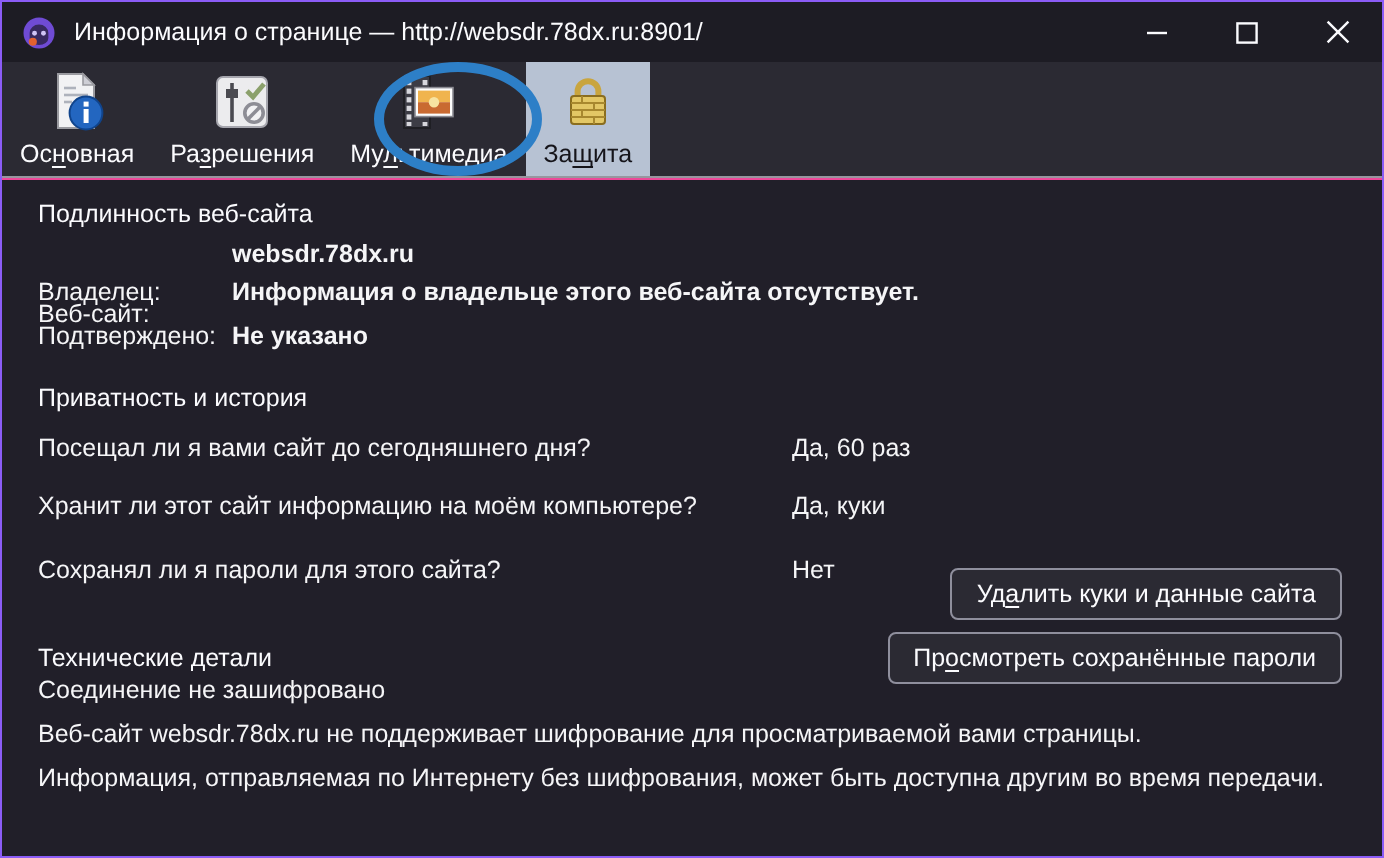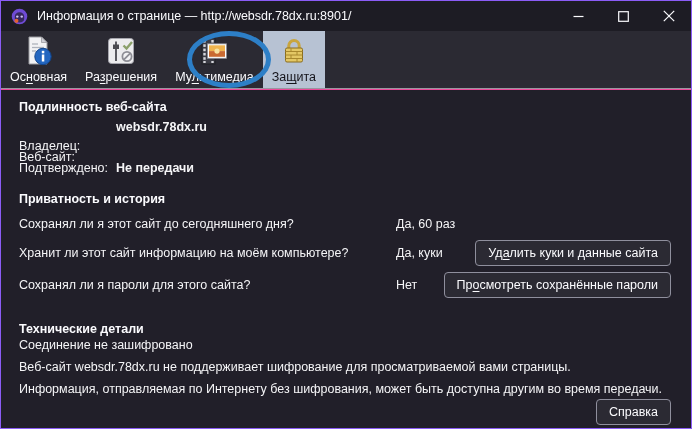--- a/index.html
+++ b/index.html
@@ -34,29 +34,29 @@
   .tab-label{white-space:nowrap;line-height:15px;}
   .mnemonic{text-decoration:underline;text-underline-offset:2px;}
   
   .annotation-ellipse{
     position:absolute;left:186px;top:30px;width:84px;height:57px;
     border:5px solid #2d7fc7;border-radius:50%;box-sizing:border-box;
     pointer-events:none;z-index:20;
   }
   
   .content{position:absolute;left:0;top:89px;width:100%;height:340px;background:#211f29;}
-  .h-sec{position:absolute;left:18px;font-size:12.5px;font-weight:bold;color:#fbfbfe;white-space:nowrap;line-height:13px;}
+  .h-sec{position:absolute;left:18px;font-size:12.5px;font-weight:normal;color:#fbfbfe;white-space:nowrap;line-height:13px;}
   .lbl{position:absolute;left:18px;font-size:12.5px;white-space:nowrap;line-height:13px;}
   .val{position:absolute;left:115px;font-size:12.5px;white-space:nowrap;line-height:13px;font-weight:bold;}
   .ans{position:absolute;left:395px;font-size:12.5px;white-space:nowrap;line-height:13px;}
   .btn{
     position:absolute;right:20px;height:26px;box-sizing:border-box;
     background:#2b2a33;border:1px solid #8f8f9d;border-radius:4px;
     color:#fbfbfe;font-family:inherit;font-size:12.5px;padding:0 12px;
-    white-space:nowrap;cursor:default;
+    white-space:nowrap;cursor:default;margin-top:44px;
   }
 </style>
 </head>
 <body>
 
 <div class="window">
 
   <div class="titlebar">
     <svg class="win-icon" viewBox="0 0 16 16">
       <circle cx="8" cy="8" r="7.3" fill="#6f4bd4"></circle>
@@ -156,25 +156,26 @@
   </div>
 
   <div class="annotation-ellipse"></div>
 
   <div class="content">
 
     <div class="h-sec" style="top:11px;">Подлинность веб-сайта</div>
     <div class="lbl" style="top:31px;margin-top:30px;">Веб-сайт:</div>
     <div class="val" style="top:31px;">websdr.78dx.ru</div>
     <div class="lbl" style="top:50px;">Владелец:</div>
+    <div class="val" style="top:50px;">Информация о владельце этого веб-сайта отсутствует.</div>
     <div class="lbl" style="top:72px;">Подтверждено:</div>
-    <div class="val" style="top:72px;">Не передачи</div>
+    <div class="val" style="top:72px;">Не указано</div>
 
     <div class="h-sec" style="top:103px;">Приватность и история</div>
-    <div class="lbl" style="top:128px;">Сохранял ли я этот сайт до сегодняшнего дня?</div>
+    <div class="lbl" style="top:128px;">Посещал ли я вами сайт до сегодняшнего дня?</div>
     <div class="ans" style="top:128px;">Да, 60 раз</div>
     <div class="lbl" style="top:157px;">Хранит ли этот сайт информацию на моём компьютере?</div>
     <div class="ans" style="top:157px;">Да, куки</div>
     <button class="btn" style="top:150px;"><span>Уд</span><span class="mnemonic">а</span><span>лить куки и данные сайта</span></button>
     <div class="lbl" style="top:189px;">Сохранял ли я пароли для этого сайта?</div>
     <div class="ans" style="top:189px;">Нет</div>
     <button class="btn" style="top:182px;"><span>Пр</span><span class="mnemonic">о</span><span>смотреть сохранённые пароли</span></button>
 
     <div class="h-sec" style="top:233px;">Технические детали</div>
     <div class="lbl" style="top:249px;">Соединение не зашифровано</div>

